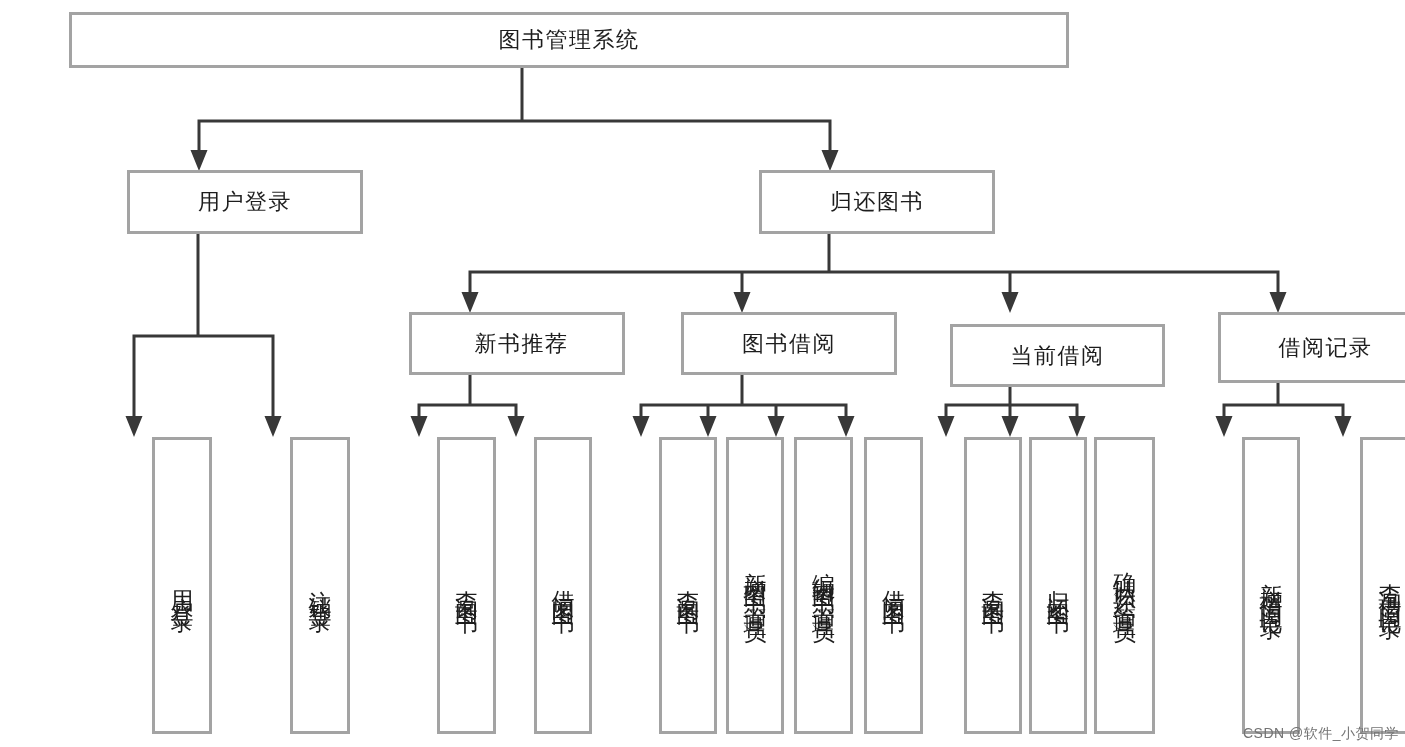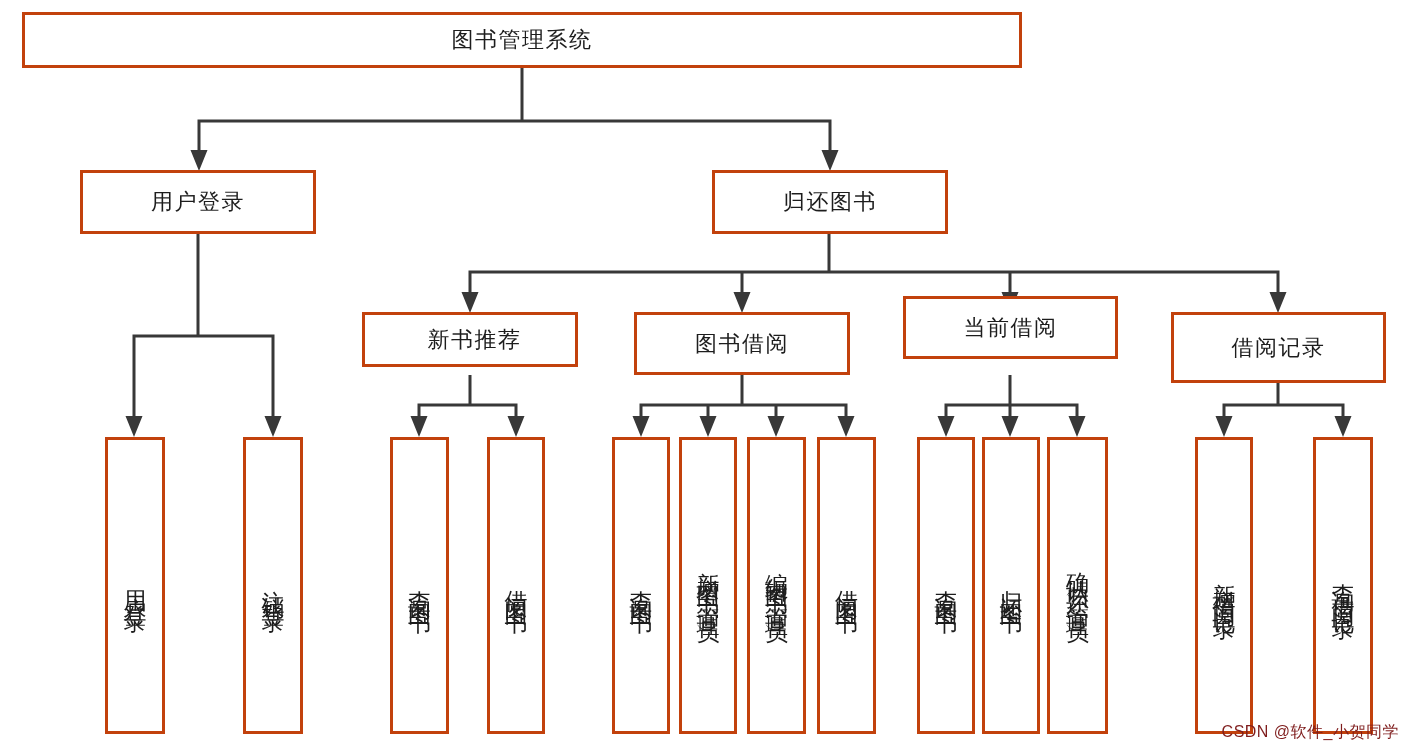--- a/index.html
+++ b/index.html
@@ -12,46 +12,47 @@
     overflow: hidden;
   }
   .connectors {
     position: absolute;
     left: 0; top: 0;
     width: 1405px; height: 747px;
   }
   .node {
     position: absolute;
     box-sizing: border-box;
-    border: 3px solid #c2410c;
+    border: 3px solid #a3a3a3;
     background: #ffffff;
     display: flex;
     align-items: center;
     justify-content: center;
     color: #1d1d1d;
+    margin-left: 47px;
   }
   .h-label {
     font-size: 22px;
     letter-spacing: 1.5px;
     white-space: nowrap;
   }
   .v-label {
     writing-mode: vertical-rl;
     text-orientation: mixed;
     font-size: 23px;
     letter-spacing: 7px;
     line-height: 1;
     white-space: nowrap;
   }
   .watermark {
     position: absolute;
     right: 6px;
     bottom: 4px;
-    font-size: 16px;
-    color: #7f1d1d;
+    font-size: 14px;
+    color: #737373;
     letter-spacing: 0.5px;
     white-space: nowrap;
   }
 </style>
 </head>
 <body>
 
 <div class="canvas">
 
   <svg class="connectors" viewBox="0 0 1405 747" xmlns="http://www.w3.org/2000/svg">
@@ -82,27 +83,27 @@
     <span class="h-label">图书管理系统</span>
   </div>
 
   <div class="node" style="left:80px; top:170px; width:236px; height:64px;">
     <span class="h-label">用户登录</span>
   </div>
   <div class="node" style="left:712px; top:170px; width:236px; height:64px;">
     <span class="h-label">归还图书</span>
   </div>
 
-  <div class="node" style="left:362px; top:312px; width:216px; height:55px;padding-left:9px;">
+  <div class="node" style="left:362px; top:312px; width:216px; height:63px;padding-left:9px;">
     <span class="h-label">新书推荐</span>
   </div>
   <div class="node" style="left:634px; top:312px; width:216px; height:63px;">
     <span class="h-label">图书借阅</span>
   </div>
-  <div class="node" style="left:903px; top:296px; width:215px; height:63px;">
+  <div class="node" style="left:903px; top:324px; width:215px; height:63px;">
     <span class="h-label">当前借阅</span>
   </div>
   <div class="node" style="left:1171px; top:312px; width:215px; height:71px;">
     <span class="h-label">借阅记录</span>
   </div>
 
   <div class="node" style="left:105px; top:437px; width:60px; height:297px;">
     <span class="v-label">用户登录</span>
   </div>
   <div class="node" style="left:243px; top:437px; width:60px; height:297px;">

